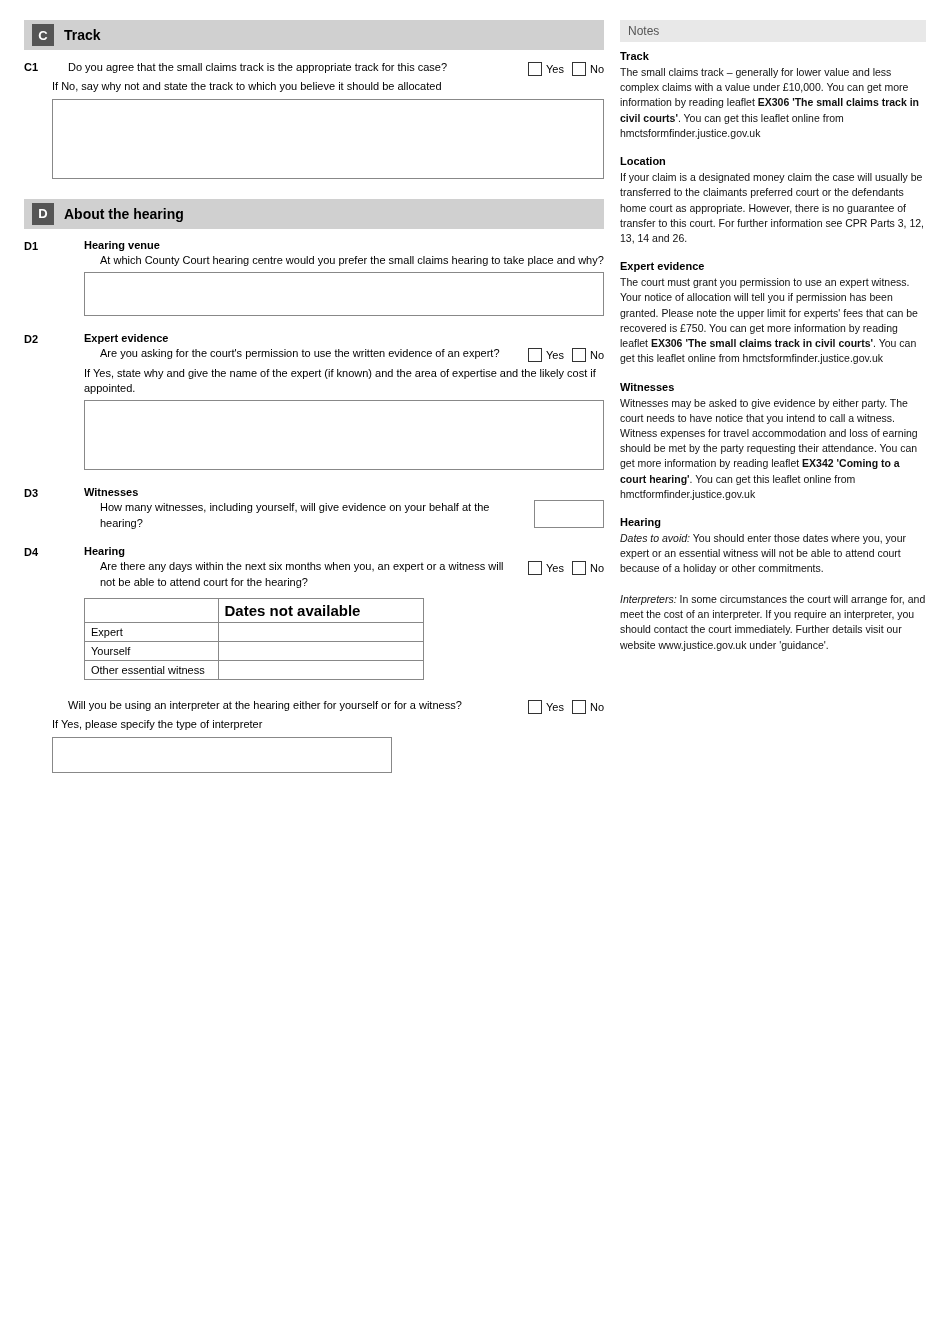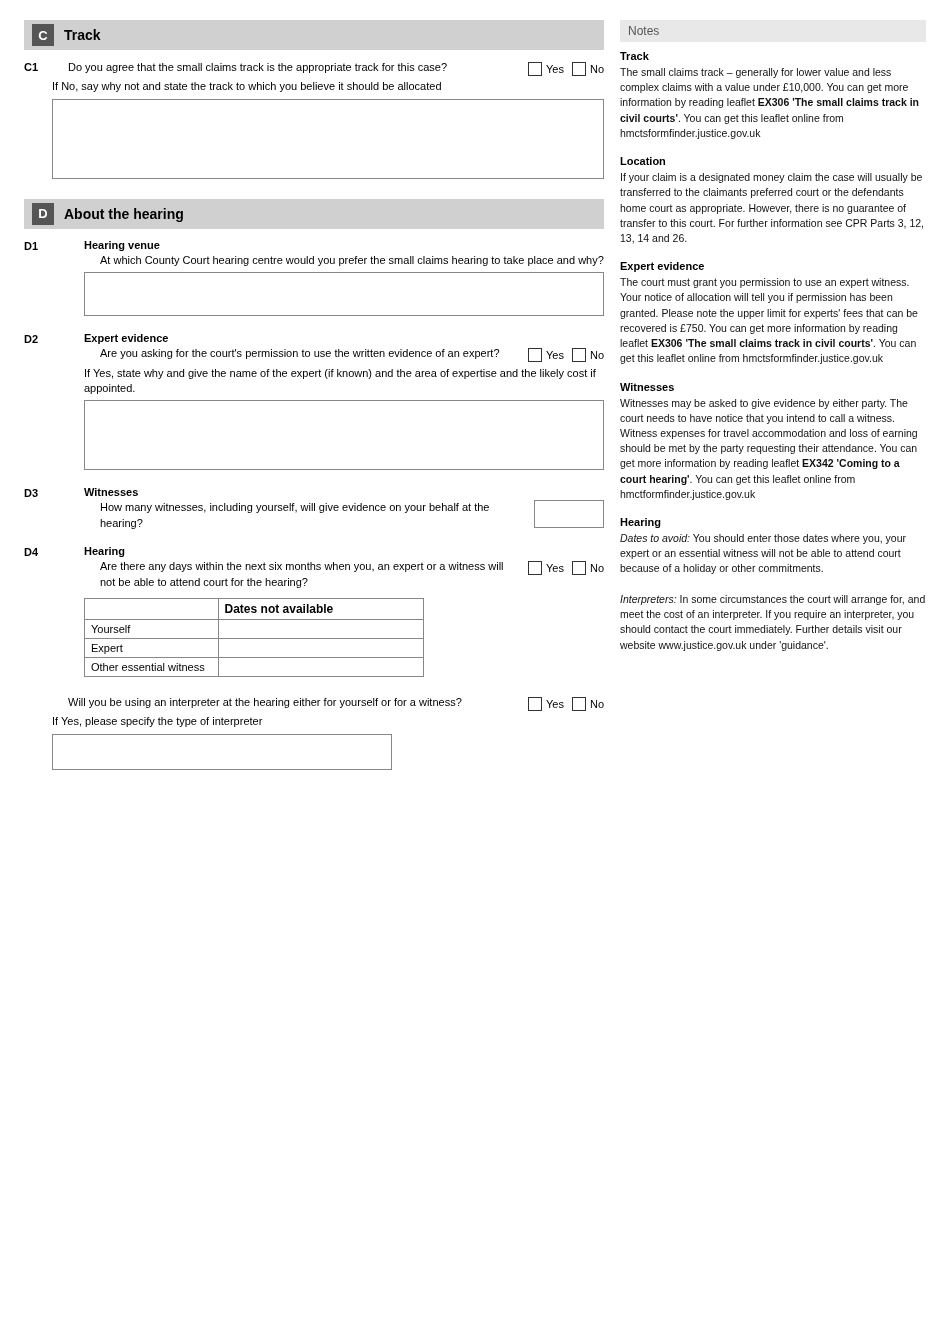--- a/index.html
+++ b/index.html
@@ -132,21 +132,21 @@
       width: 340px;
       margin-top: 4px;
       margin-bottom: 8px;
     }
     .dates-table th {
       border: 1px solid #888;
       padding: 3px 6px;
       font-weight: bold;
       background: #fff;
       text-align: left;
-      font-size: 12px;
+      font-size: 15px;
     }
     .dates-table td {
       border: 1px solid #888;
       padding: 3px 6px;
       font-size: 11px;
       background: #fff;
     }
     .dates-table .row-label {
       width: 130px;
     }
@@ -307,25 +307,25 @@
 
             <table class="dates-table">
               <thead>
                 <tr>
                   <th class="row-label"></th>
                   <th class="row-dates">Dates not available</th>
                 </tr>
               </thead>
               <tbody>
                 <tr>
-                  <td>Yourself</td>
+                  <td>Expert</td>
                   <td></td>
                 </tr>
                 <tr>
-                  <td>Expert</td>
+                  <td>Yourself</td>
                   <td></td>
                 </tr>
                 <tr>
                   <td>Other essential witness</td>
                   <td></td>
                 </tr>
               </tbody>
             </table>
           </div>
         </div>

